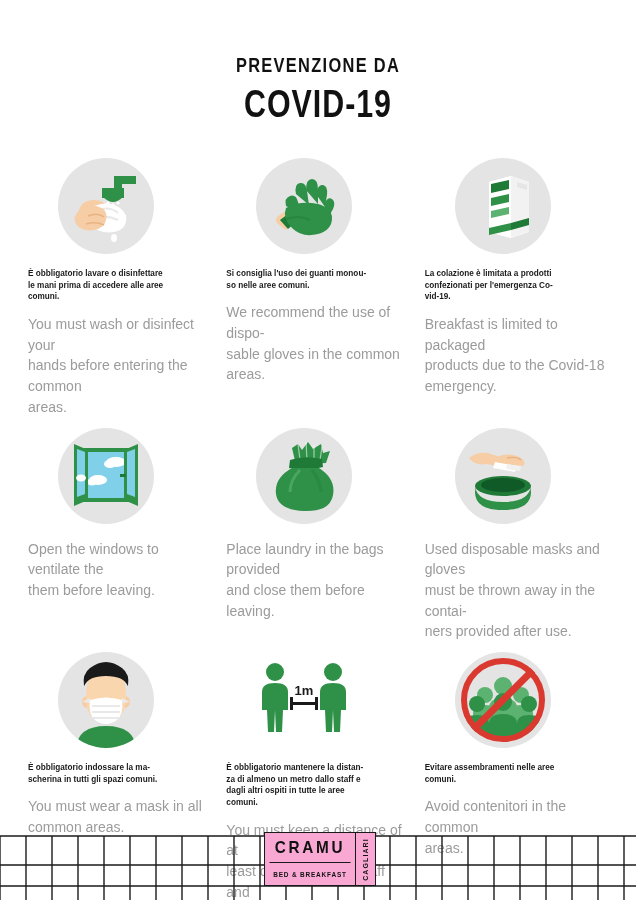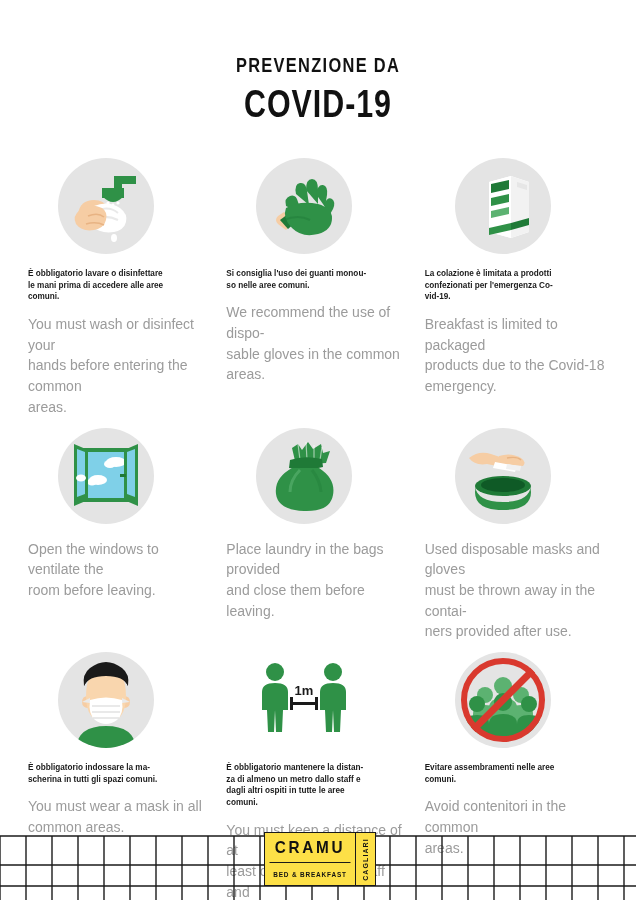--- a/index.html
+++ b/index.html
@@ -113,21 +113,21 @@
     top: 0;
     width: 650px;
     height: 86px;
   }
   .logo-box {
     position: absolute;
     left: 264px;
     top: 822px;
     width: 112px;
     height: 54px;
-    background: #fde047;
+    background: #f9a8d4;
     border: 1.6px solid #1a1a1a;
     display: flex;
   }
   .logo-main {
     flex: 1;
     display: flex;
     flex-direction: column;
     border-right: 1.6px solid #1a1a1a;
   }
   .logo-name {
@@ -267,21 +267,21 @@
           <ellipse cx="34" cy="54" rx="5" ry="3.5" fill="#ffffff"></ellipse>
           <path d="M16 16 l14 6 l0 50 l-14 6 z" fill="#2f9147"></path>
           <path d="M19 21 l8 3 l0 42 l-8 3 z" fill="#7fd0e8"></path>
           <ellipse cx="23" cy="50" rx="5" ry="3.5" fill="#ffffff"></ellipse>
           <path d="M80 16 l-14 6 l0 50 l14 6 z" fill="#2f9147"></path>
           <path d="M77 21 l-8 3 l0 42 l8 3 z" fill="#7fd0e8"></path>
           <rect x="62" y="46" width="6" height="3" fill="#1f7a37"></rect>
         </svg>
       </div>
       <div class="txt-en">Open the windows to ventilate the
-room before leaving.</div>
+them before leaving.</div>
     </div>
 
     <div class="cell row2">
       <div class="icon-wrap">
         <div class="icon-circle"></div>
         <svg class="icon-svg" viewBox="0 0 96 96">
           <path d="M36 20 l6 -4 l4 6 l6 -8 l5 7 l8 -5 l2 9 l7 -2 l-4 12 l-30 2 z" fill="#2f9147"></path>
           <path d="M42 16 l2 16 M50 14 l1 18 M58 17 l0 15 M66 19 l-2 13" stroke="#ffffff" stroke-width="1.2" opacity="0.55" fill="none"></path>
           <path d="M34 32 q14 -5 32 -1 l1 8 q-17 5 -34 1 z" fill="#1f7a37"></path>
           <path d="M36 40 q-18 10 -16 26 q2 16 28 17 q26 1 29 -16 q3 -16 -14 -27 z" fill="#2f9147"></path>

